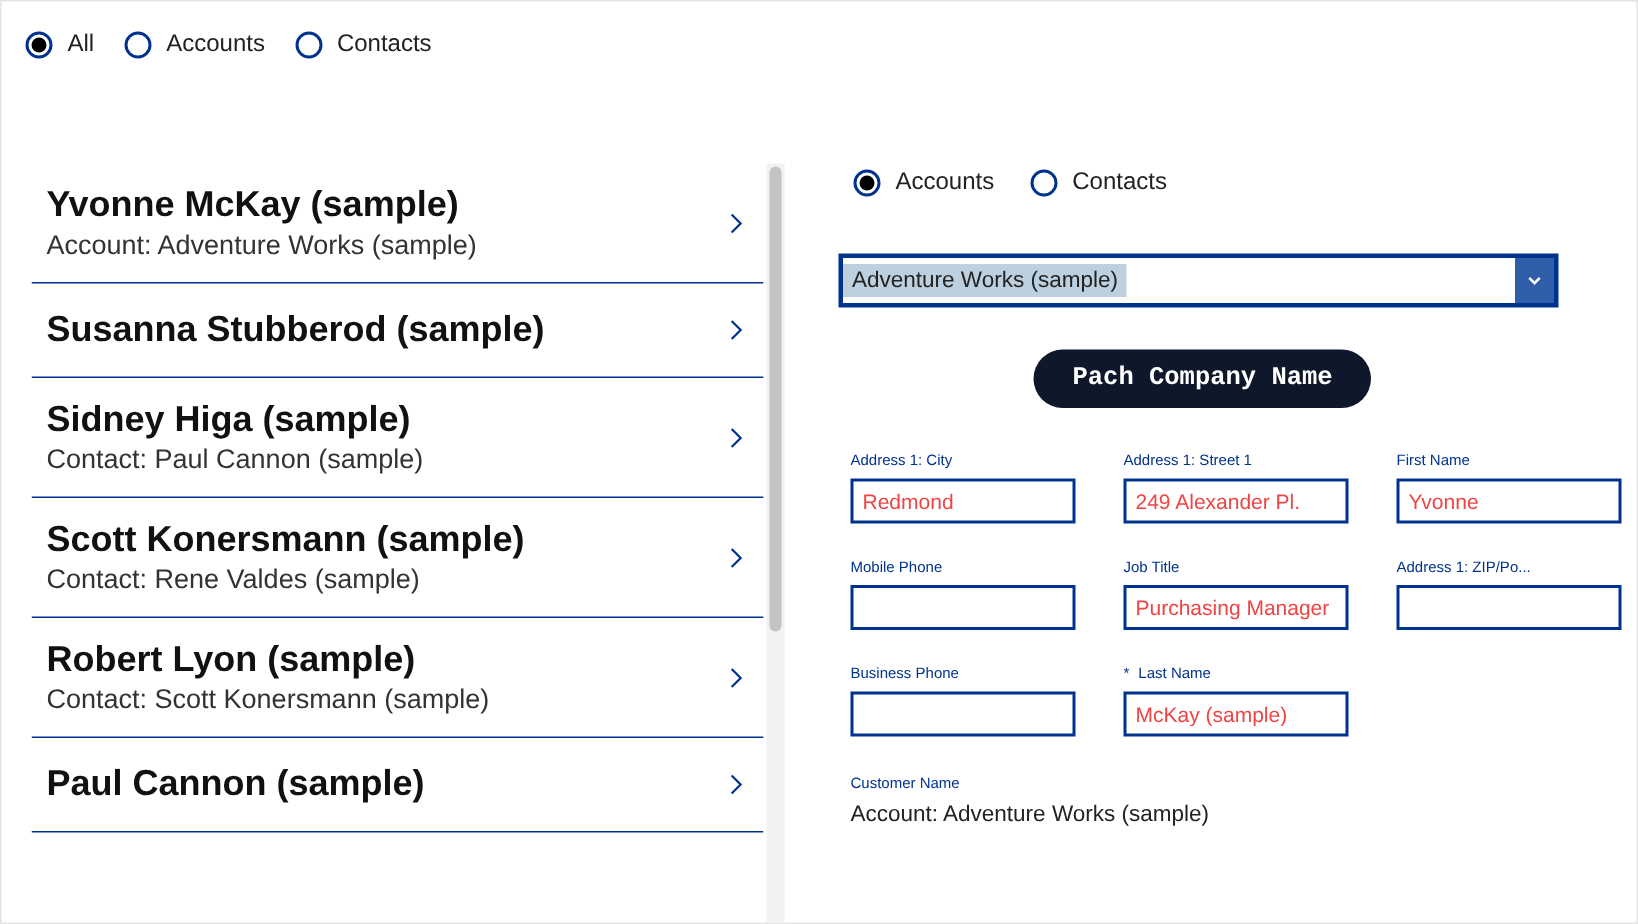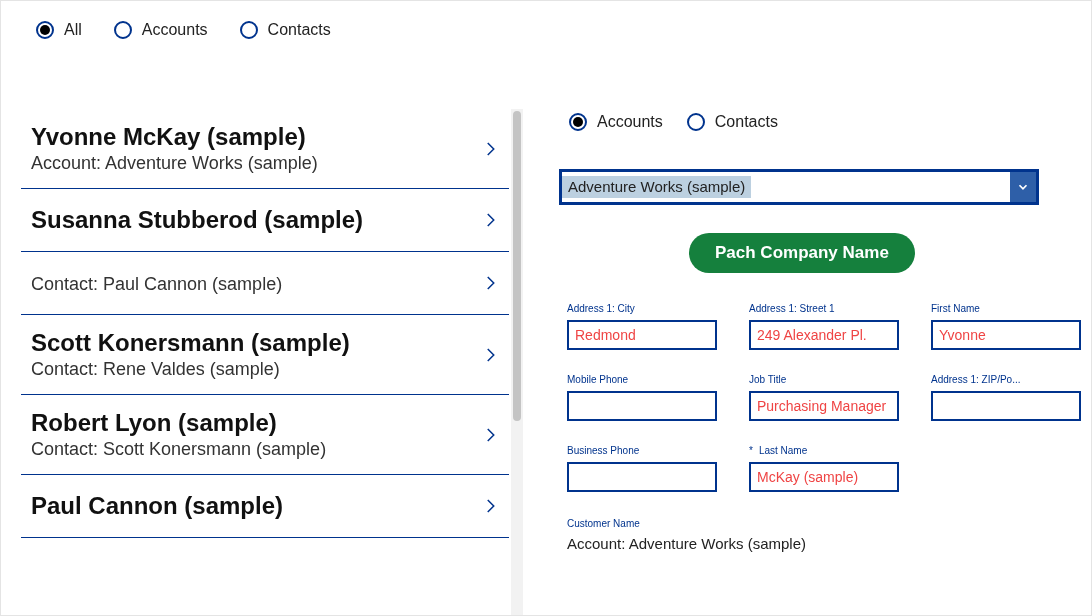--- a/index.html
+++ b/index.html
@@ -19,22 +19,22 @@
     height: 616px;
     background: #ffffff;
     border: 1px solid #e4e4e4;
     position: relative;
     overflow: hidden;
   }
 
   .top-filters {
     display: flex;
     align-items: center;
-    gap: 32px;
-    padding: 20px 28px 0 35px;
+    gap: 20px;
+    padding: 20px 28px 0 16px;
   }
   .radio {
     display: flex;
     align-items: center;
     gap: 10px;
     cursor: pointer;
     font-size: 16px;
     color: #222;
   }
   .radio-icon {
@@ -162,28 +162,29 @@
     background: #2e5fa8;
     display: flex;
     align-items: center;
     justify-content: center;
     color: #fff;
   }
   .select-box .sel-arrow svg { display:block; }
 
   .primary-button {
     margin: 28px 0 30px 130px;
-    background: #15803d;
+    background: #0f172a;
     color: #fff;
     font-size: 17px;
     font-weight: 600;
     padding: 10px 26px;
     border: none;
     border-radius: 20px;
     cursor: pointer;
+    font-family: Liberation Mono, monospace;
   }
 
   .field-grid {
     display: grid;
     grid-template-columns: 150px 150px 150px;
     column-gap: 32px;
     row-gap: 24px;
     margin-left: 8px;
   }
   .field-item { }
@@ -260,20 +261,21 @@
               <div class="title">Susanna Stubberod (sample)</div>
             </div>
             <span class="chevron">
               <svg width="18" height="34" viewBox="0 0 24 24" fill="none" stroke="currentColor" stroke-width="2">
                 <polyline points="9 4 17 12 9 20"></polyline>
               </svg>
             </span>
           </div>
           <div class="list-item">
             <div class="texts">
+              <div class="title">Sidney Higa (sample)</div>
               <div class="subtitle">Contact: Paul Cannon (sample)</div>
             </div>
             <span class="chevron">
               <svg width="18" height="34" viewBox="0 0 24 24" fill="none" stroke="currentColor" stroke-width="2">
                 <polyline points="9 4 17 12 9 20"></polyline>
               </svg>
             </span>
           </div>
           <div class="list-item">
             <div class="texts">

